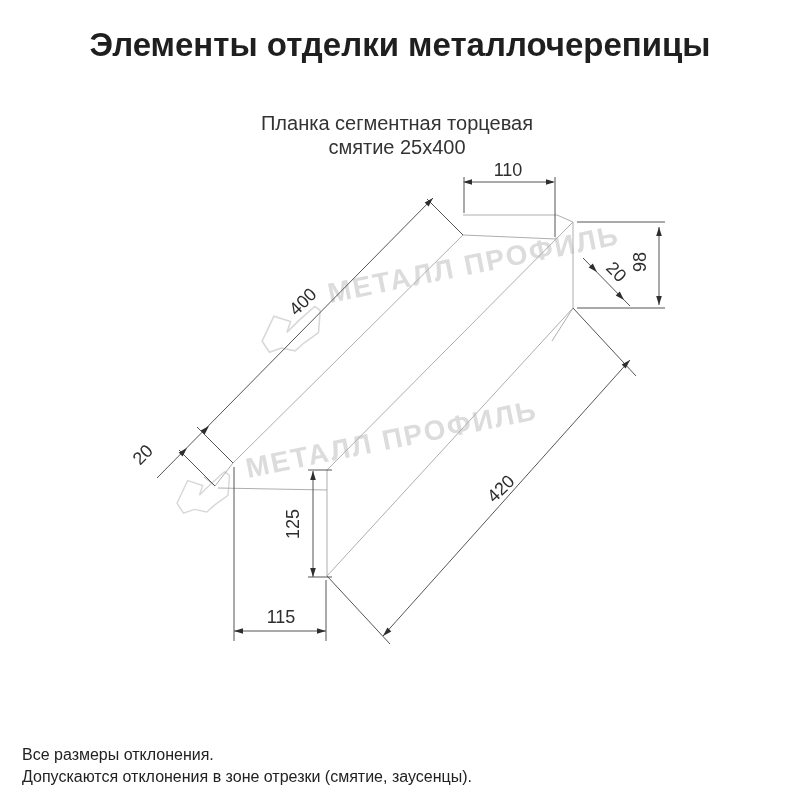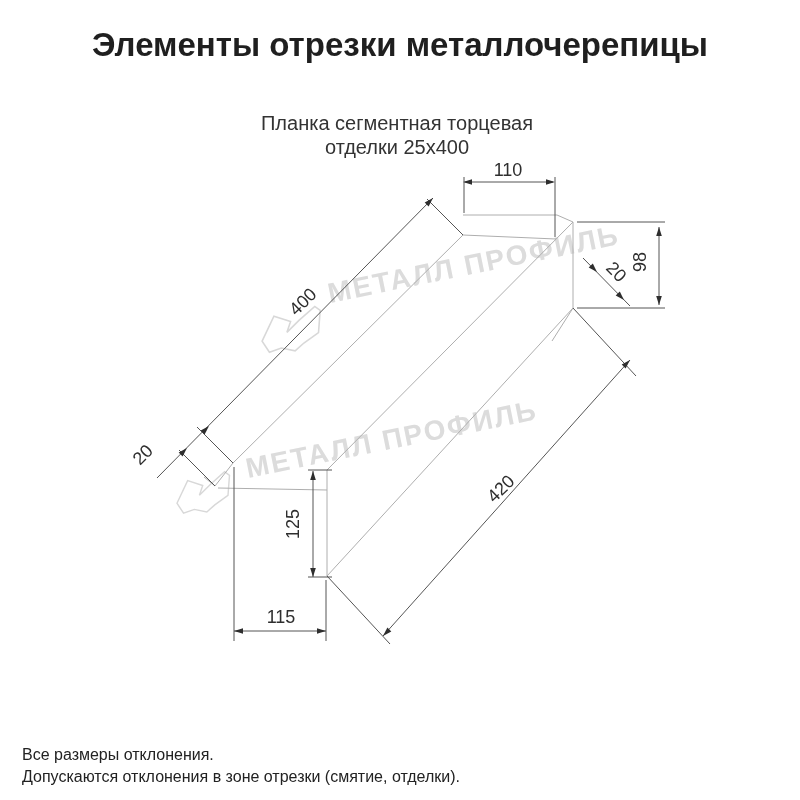--- a/index.html
+++ b/index.html
@@ -16,25 +16,25 @@
   .dim-text{font-family:"Liberation Sans",sans-serif;font-size:18px;fill:#2e2e2e;}
   .wm-text{font-family:"Liberation Sans",sans-serif;font-size:28px;font-weight:bold;
         letter-spacing:2px;}
   .footer{position:absolute;left:22px;top:744px;font-size:16px;color:#222;line-height:22px;}
 </style>
 </head>
 <body>
 
 <div class="page">
 
-  <h1 class="page-title">Элементы отрезки металлочерепицы</h1>
+  <h1 class="page-title">Элементы отделки металлочерепицы</h1>
 
   <div class="subtitle">
     <div>Планка сегментная торцевая</div>
-    <div>отделки 25х400</div>
+    <div>смятие 25х400</div>
   </div>
 
   <svg class="drawing-svg" width="800" height="800" viewBox="0 0 800 800">
 
     <g>
       <path d="M-30,2 L-13,-18 L1,-9 L-5,0 L9,-8 L27,-17 L31,-12 L24,8 L8,14 L-2,19 L-14,13 L-26,14 Z" fill="none" stroke-width="1.5" transform="translate(292,331) rotate(-15) scale(1.05)" stroke="#d8d8d8"></path>
       <text class="wm-text" transform="translate(330,303) rotate(-11.5)" fill="#dcdcdc">МЕТАЛЛ ПРОФИЛЬ</text>
 
       <path d="M-30,2 L-13,-18 L1,-9 L-5,0 L9,-8 L27,-17 L31,-12 L24,8 L8,14 L-2,19 L-14,13 L-26,14 Z" fill="none" stroke-width="1.5" transform="translate(204,494) rotate(-15) scale(0.95)" stroke="#d8d8d8"></path>
       <text class="wm-text" transform="translate(248,478) rotate(-11.5)" fill="#dcdcdc">МЕТАЛЛ ПРОФИЛЬ</text>
@@ -122,16 +122,16 @@
         <polygon class="ar" points="234,631 243,628.2 243,633.8"></polygon>
         <polygon class="ar" points="326,631 317,628.2 317,633.8"></polygon>
         <text class="dim-text" x="281" y="623" text-anchor="middle">115</text>
       </g>
 
     </g>
   </svg>
 
   <div class="footer">
     <div>Все размеры отклонения.</div>
-    <div>Допускаются отклонения в зоне отрезки (смятие, отделки).</div>
+    <div>Допускаются отклонения в зоне отрезки (смятие, заусенцы).</div>
   </div>
 
 </div>
 
 </body></html>

